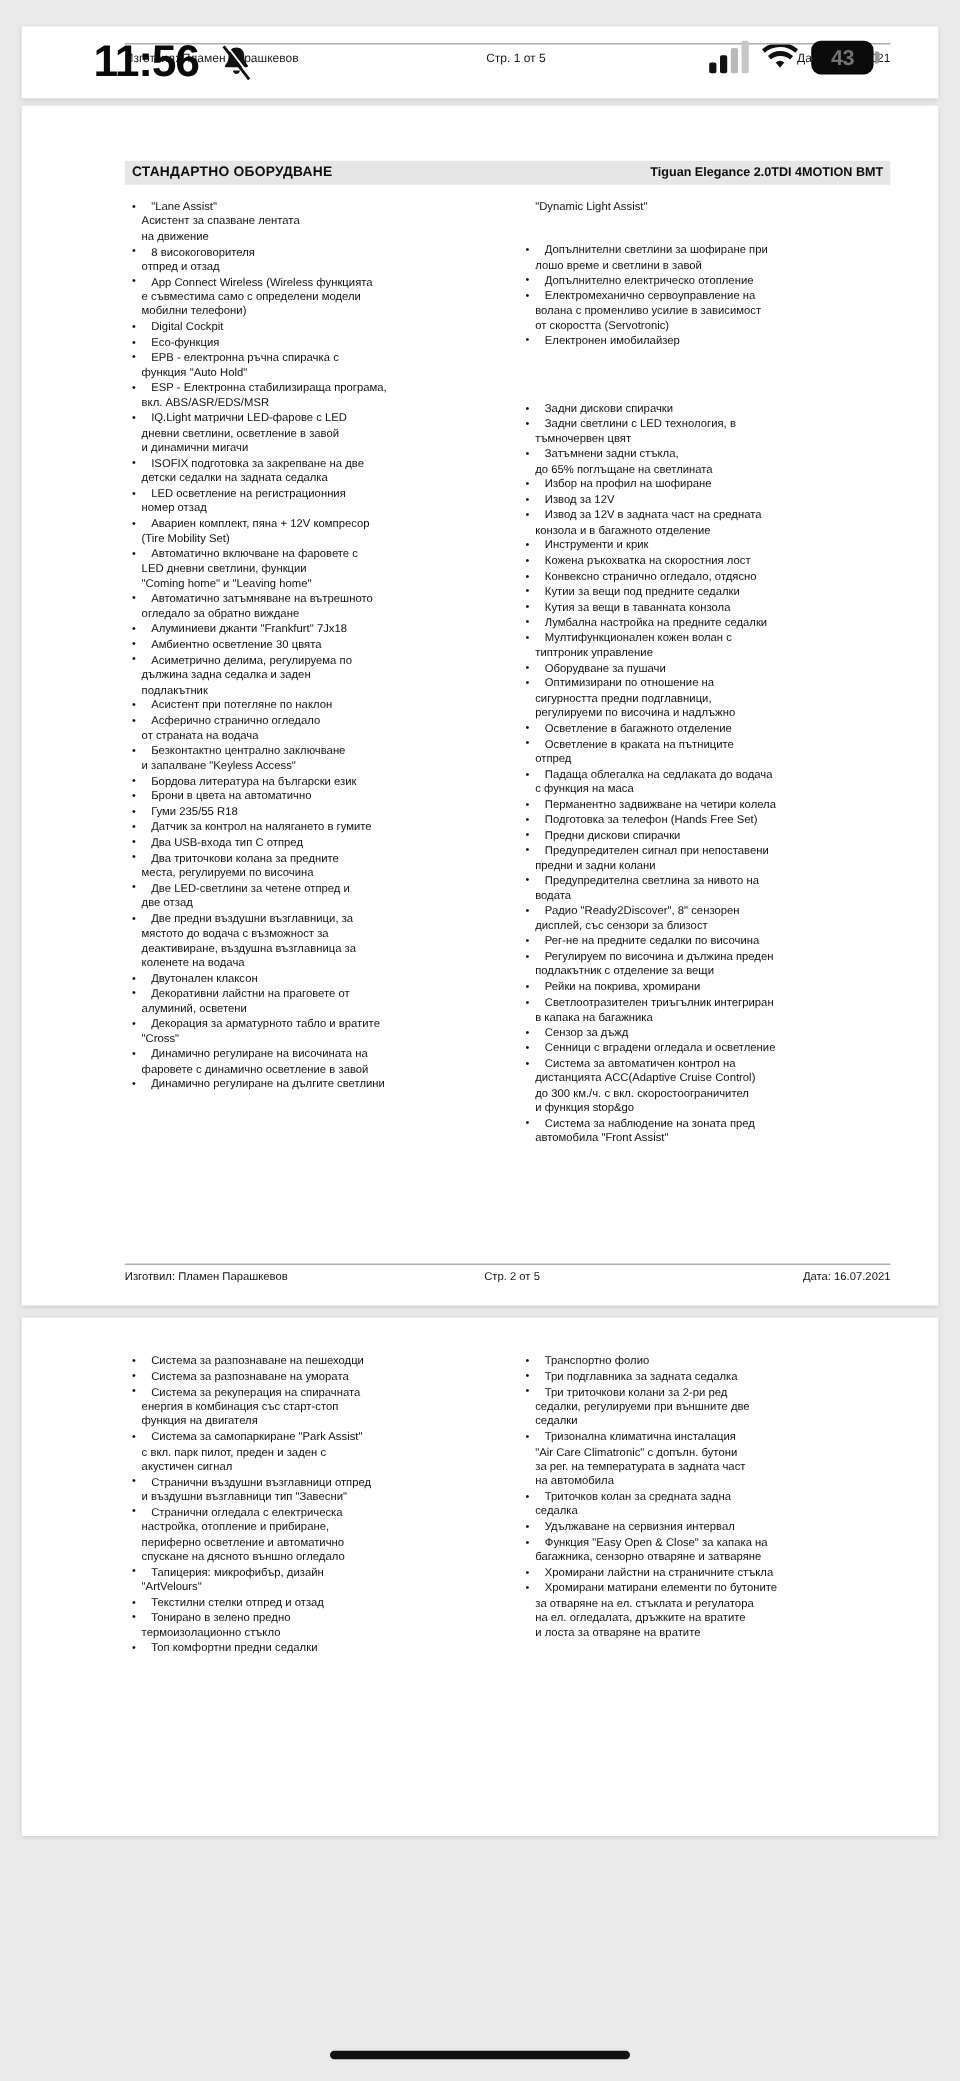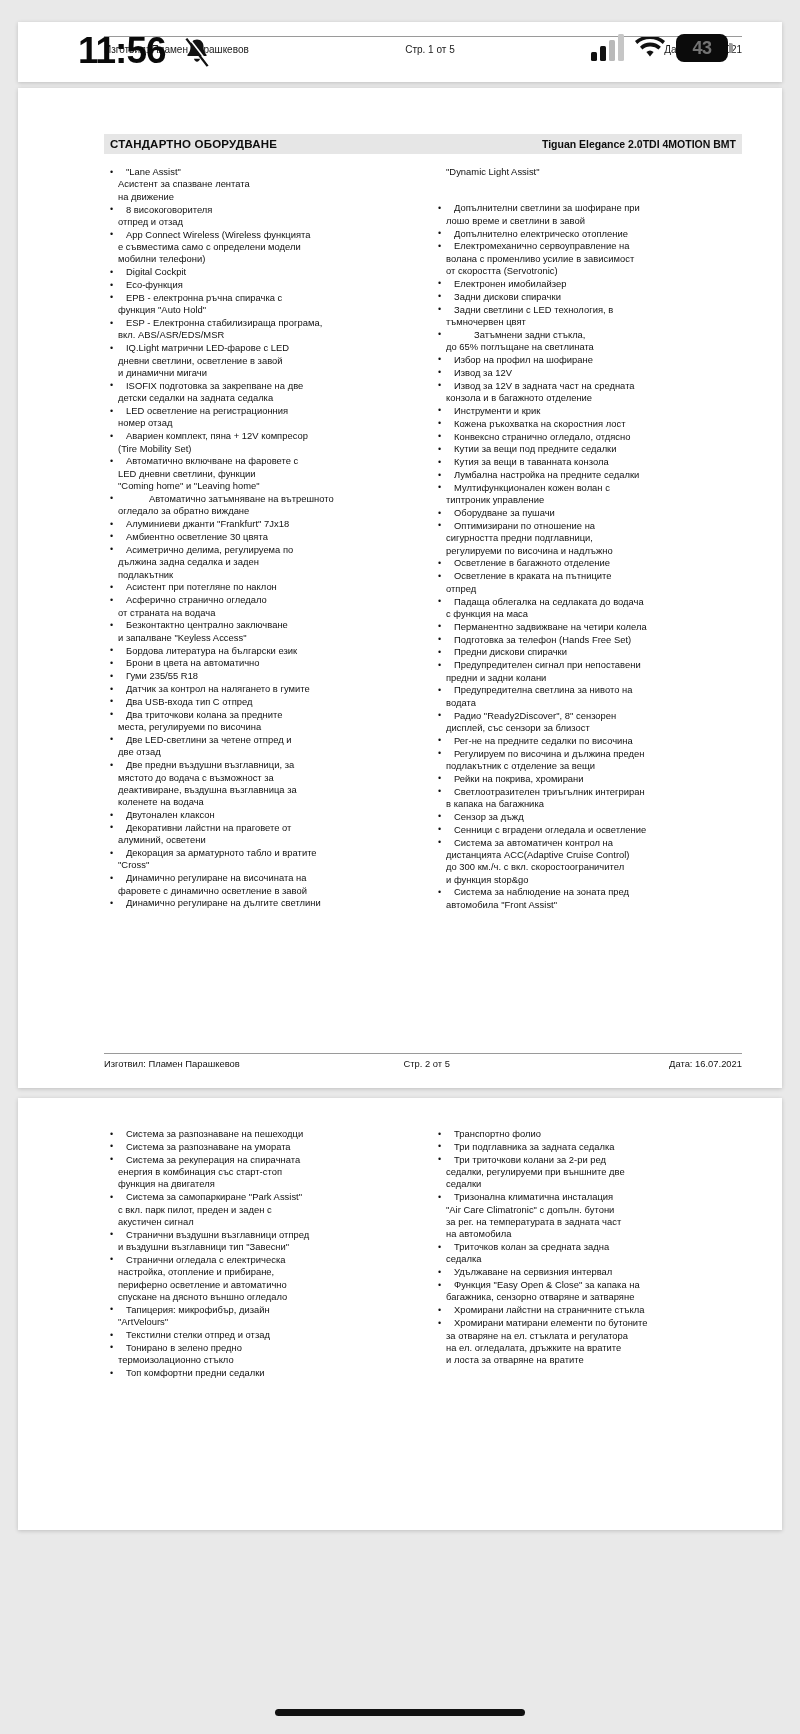--- a/index.html
+++ b/index.html
@@ -288,21 +288,21 @@
             <li>
               <span style="display: block;">Авариен комплект, пяна + 12V компресор</span>
               <span class="cont">(Tire Mobility Set)</span>
             </li>
             <li>
               <span style="display: block;">Автоматично включване на фаровете с</span>
               <span class="cont">LED дневни светлини, функции</span>
               <span class="cont">"Coming home" и "Leaving home"</span>
             </li>
             <li>
-              <span style="display: block; margin-left: 23px;">Автоматично затъмняване на вътрешното</span>
+              <span style="display: block;">Автоматично затъмняване на вътрешното</span>
               <span class="cont">огледало за обратно виждане</span>
             </li>
             <li>
               <span style="display: block;">Алуминиеви джанти "Frankfurt" 7Jx18</span>
             </li>
             <li>
               <span style="display: block;">Амбиентно осветление 30 цвята</span>
             </li>
             <li>
               <span style="display: block;">Асиметрично делима, регулируема по</span>
@@ -383,28 +383,28 @@
             </li>
             <li>
               <span style="display: block;">Електромеханично сервоуправление на</span>
               <span class="cont">волана с променливо усилие в зависимост</span>
               <span class="cont">от скоростта (Servotronic)</span>
             </li>
             <li>
               <span style="display: block;">Електронен имобилайзер</span>
             </li>
             <li>
-              <span style="display: block;">Задни дискови спирачки</span>
+              <span style="display: block; margin-top: 44px;">Задни дискови спирачки</span>
             </li>
             <li>
               <span style="display: block;">Задни светлини с LED технология, в</span>
               <span class="cont">тъмночервен цвят</span>
             </li>
             <li>
-              <span style="display: block; margin-left: 20px;">Затъмнени задни стъкла,</span>
+              <span style="display: block;">Затъмнени задни стъкла,</span>
               <span class="cont">до 65% поглъщане на светлината</span>
             </li>
             <li>
               <span style="display: block;">Избор на профил на шофиране</span>
             </li>
             <li>
               <span style="display: block;">Извод за 12V</span>
             </li>
             <li>
               <span style="display: block;">Извод за 12V в задната част на средната</span>

